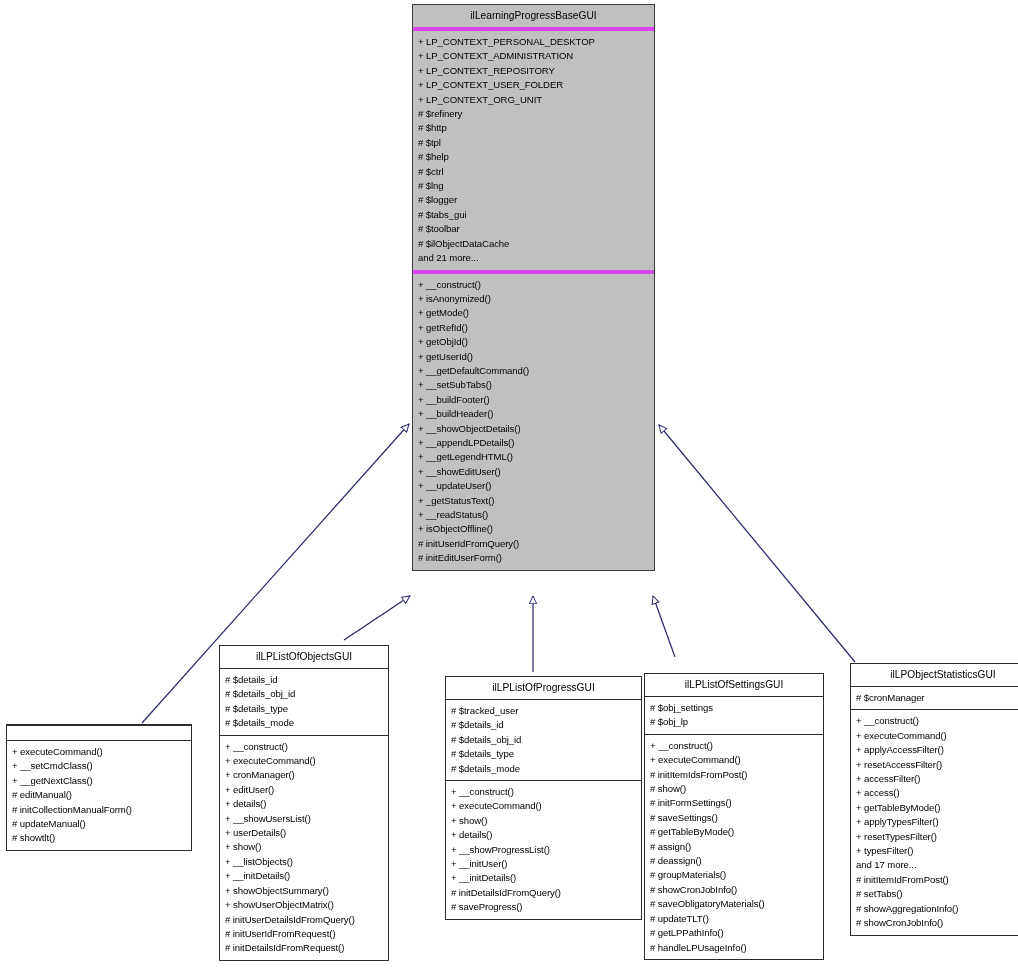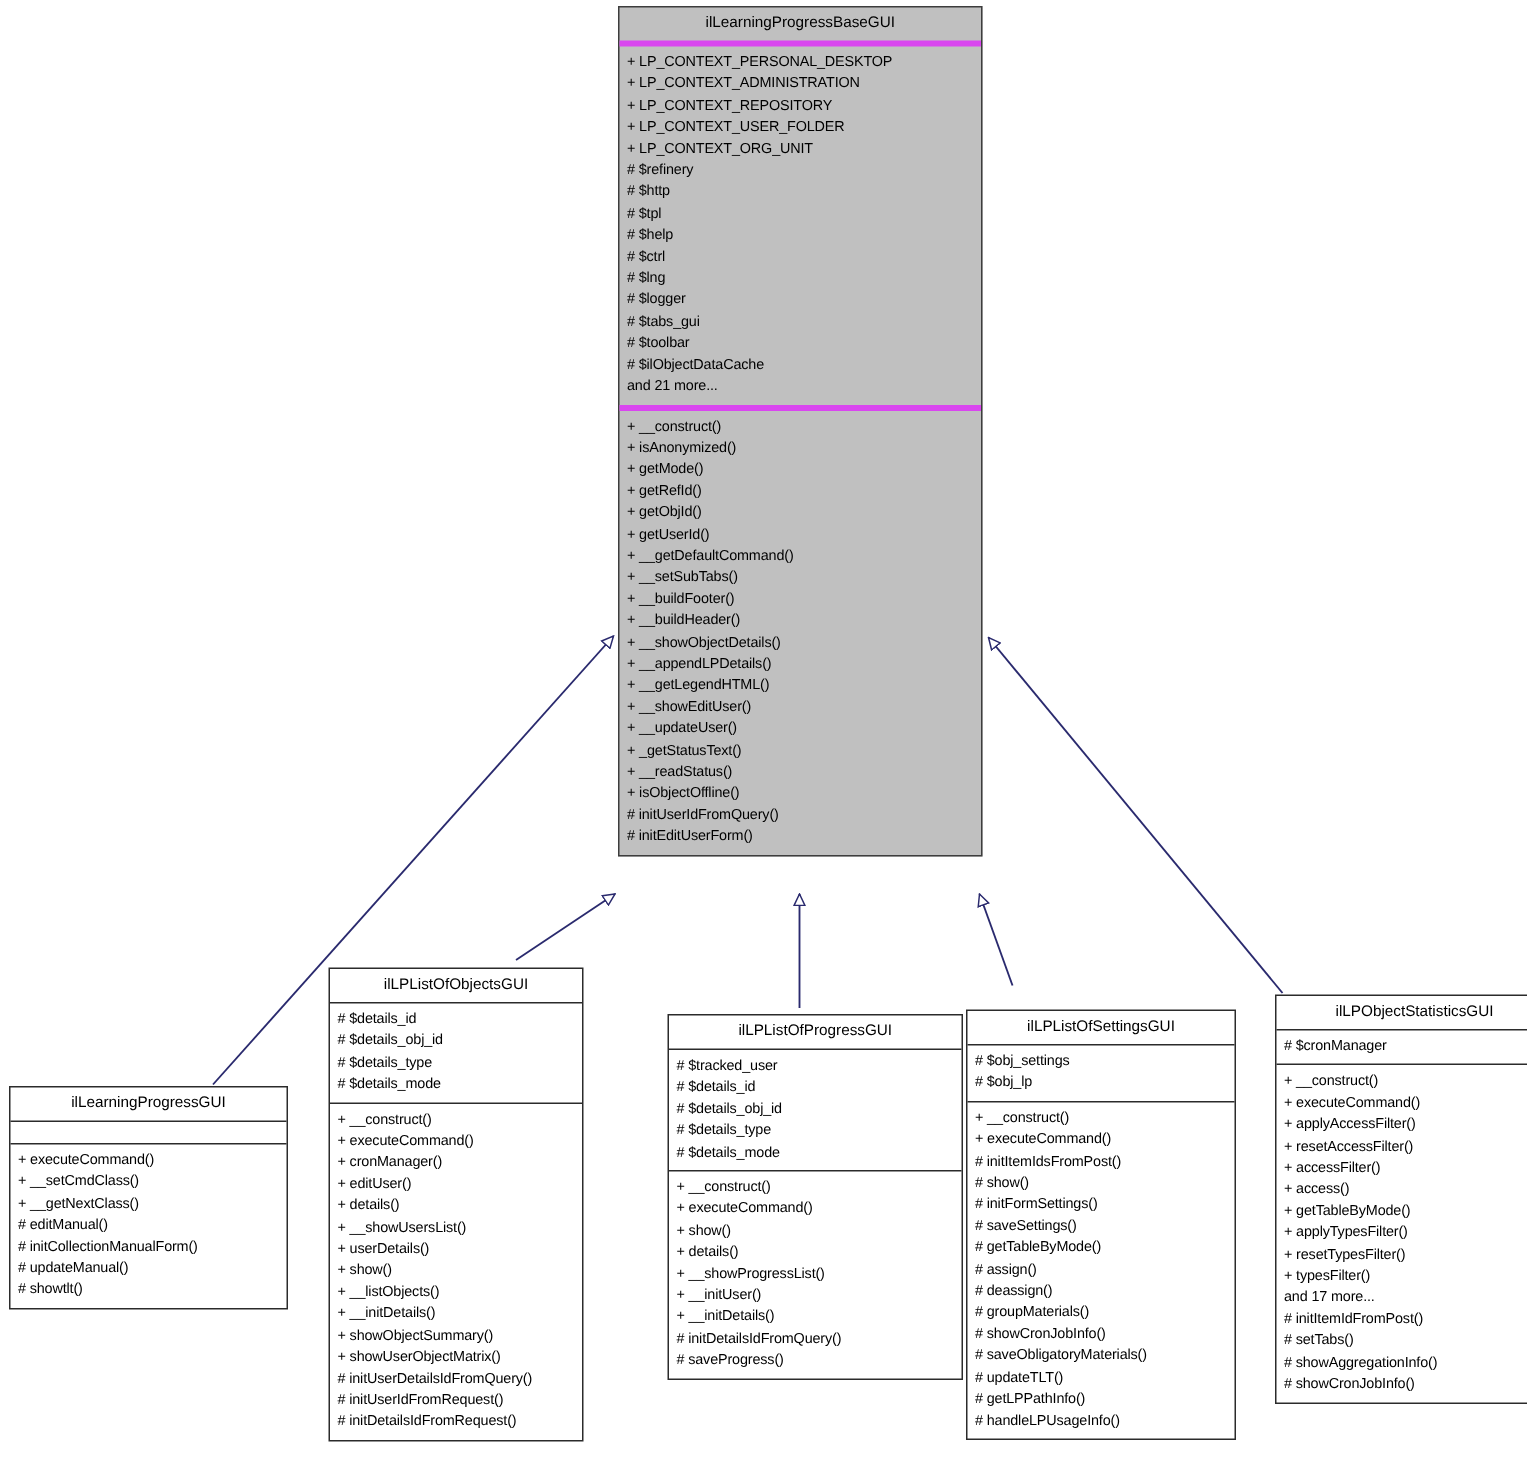--- a/index.html
+++ b/index.html
@@ -130,21 +130,20 @@
       <div class="member">+ __updateUser()</div>
       <div class="member">+ _getStatusText()</div>
       <div class="member">+ __readStatus()</div>
       <div class="member">+ isObjectOffline()</div>
       <div class="member"># initUserIdFromQuery()</div>
       <div class="member"># initEditUserForm()</div>
     </div>
   </div>
 
   <div class="uml-class" style="left:6px; top:724px; width:186px;">
-    <div class="class-title">ilLearningProgressGUI</div>
     <div class="compartment empty"></div>
     <div class="compartment">
       <div class="member">+ executeCommand()</div>
       <div class="member">+ __setCmdClass()</div>
       <div class="member">+ __getNextClass()</div>
       <div class="member"># editManual()</div>
       <div class="member"># initCollectionManualForm()</div>
       <div class="member"># updateManual()</div>
       <div class="member"># showtlt()</div>
     </div>

